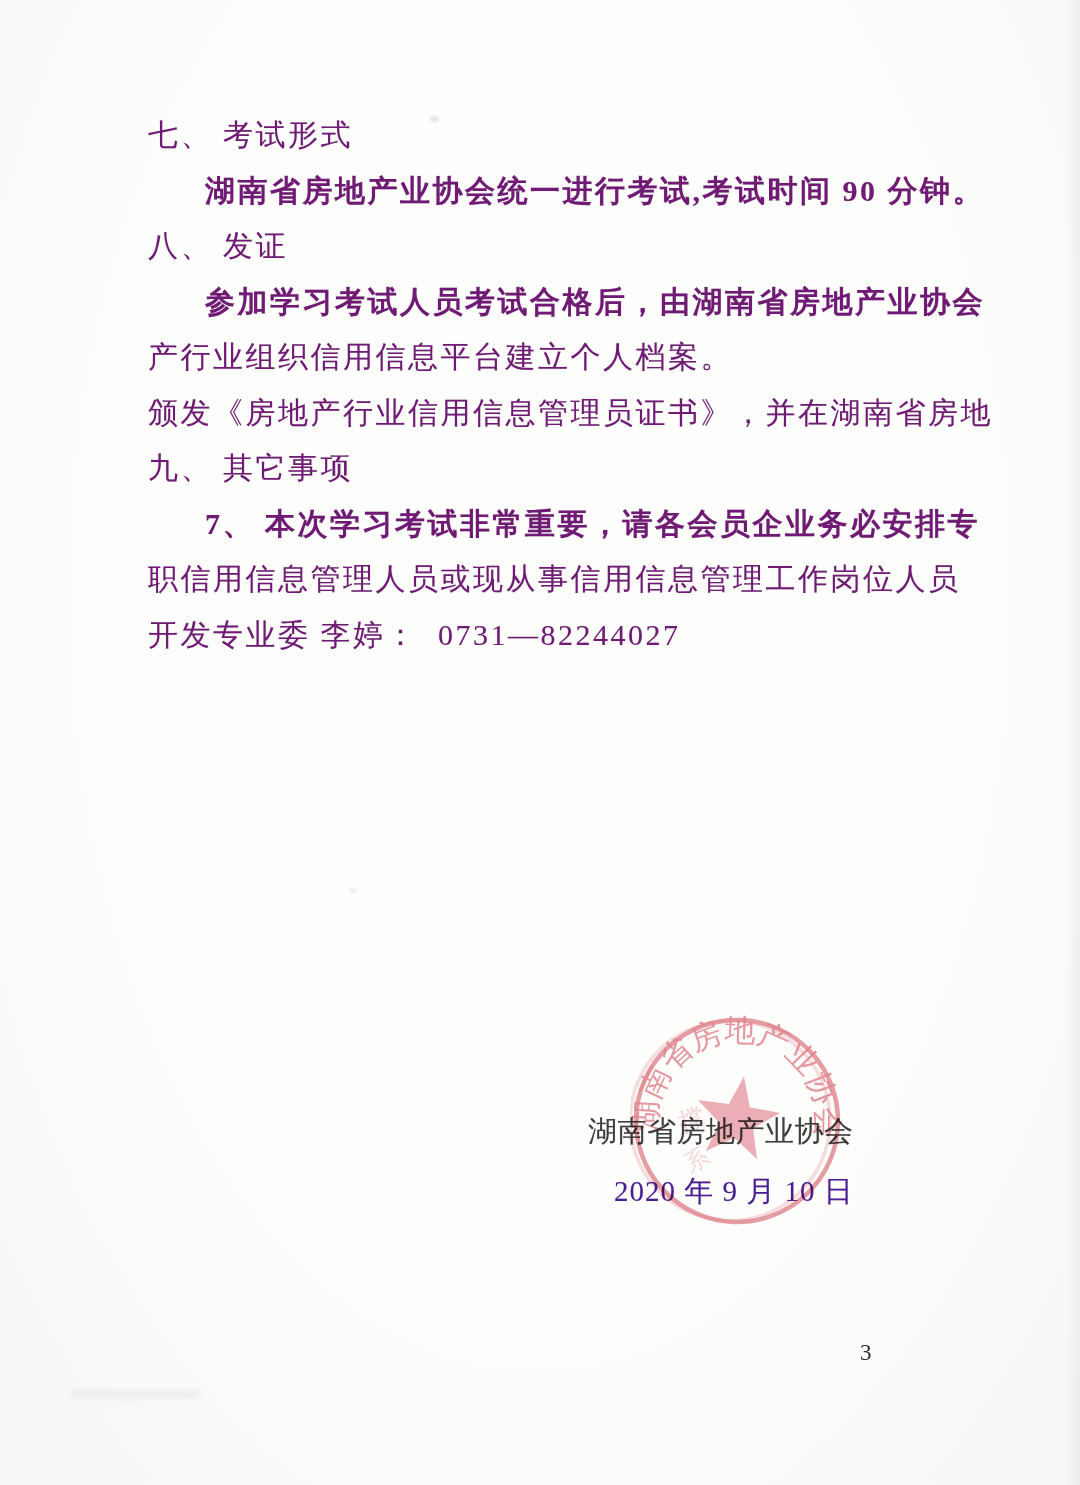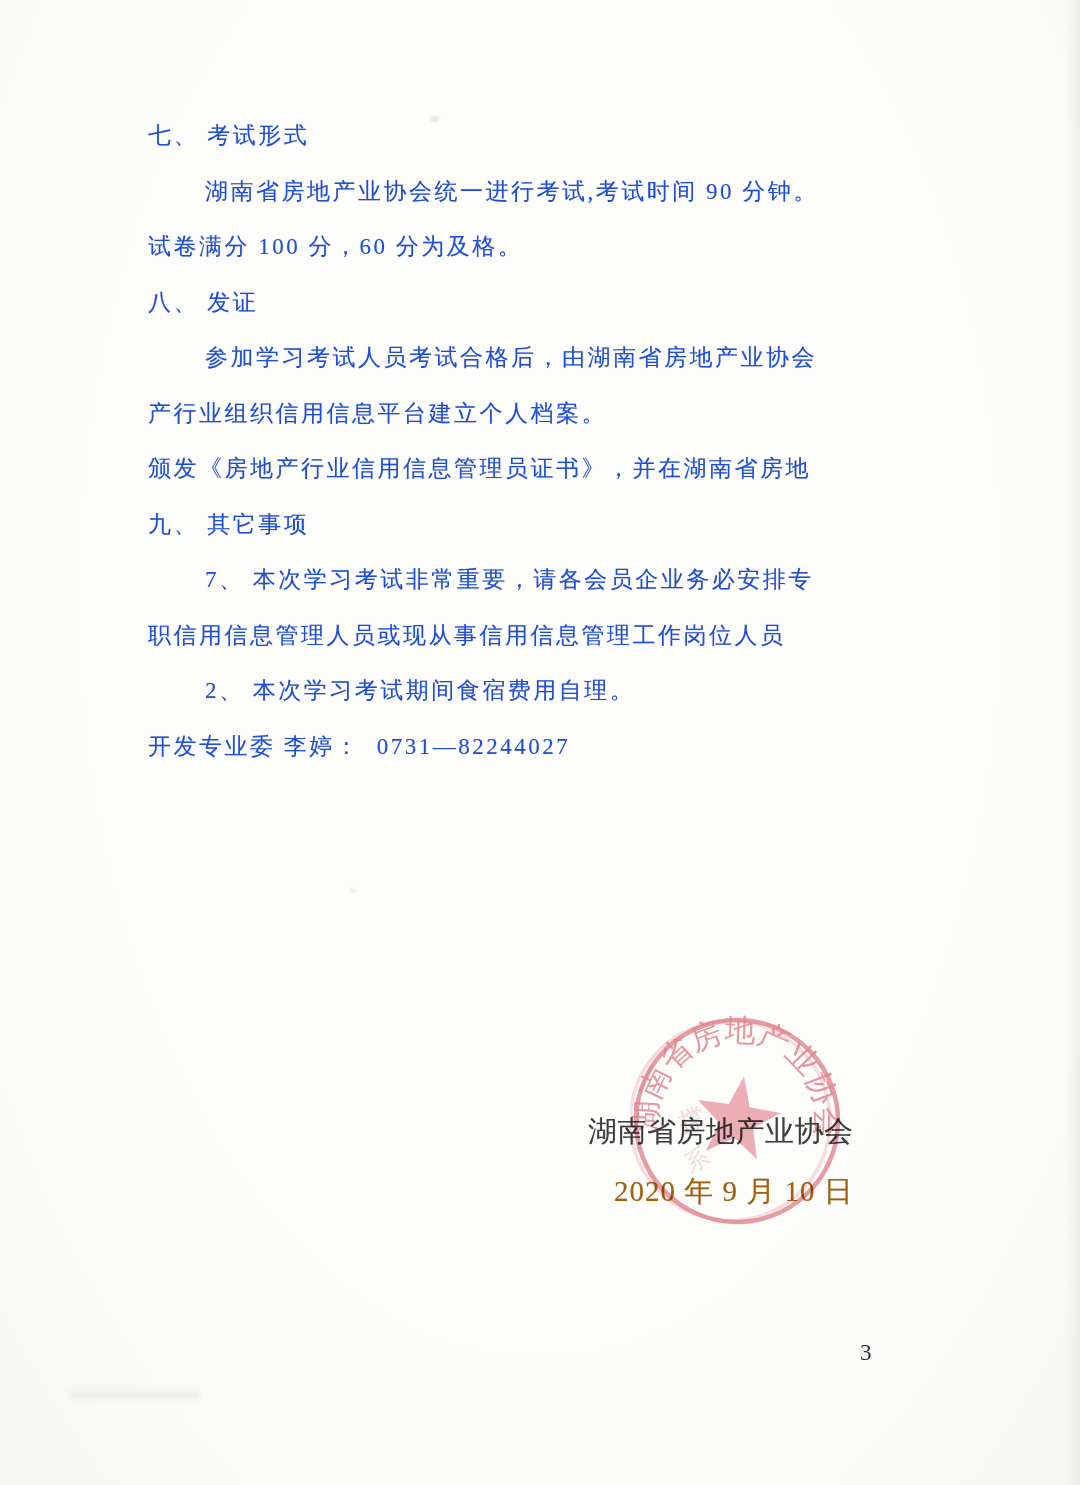--- a/index.html
+++ b/index.html
@@ -25,49 +25,50 @@
   .doc {
     position: absolute;
     left: 148px;
     top: 108px;
     width: 790px;
   }
   .docline {
     height: 55.5px;
     display: flex;
     align-items: center;
-    font-size: 23px;
+    font-size: 30px;
     letter-spacing: 2.5px;
     white-space: pre;
-    color: #1d4ed8;
+    color: #701a75;
     text-shadow: 0 0 1px rgba(90,90,90,0.35);
   }
   .docline.indent {
     padding-left: 57px;
+    font-weight: bold;
   }
   
   .sig-org {
     position: absolute;
     left: 588px;
     top: 1112px;
     font-size: 29px;
     letter-spacing: 0.5px;
     white-space: pre;
     color: #3d3d3d;
     z-index: 2;
     text-shadow: 0 0 1px rgba(90,90,90,0.35);
   }
   .sig-date {
     position: absolute;
     left: 614px;
     top: 1172px;
     font-size: 29px;
     letter-spacing: 1px;
     white-space: pre;
-    color: #a16207;
+    color: #4c1d95;
     z-index: 2;
     text-shadow: 0 0 1px rgba(90,90,90,0.35);
   }
   
   .seal {
     position: absolute;
     left: 630px;
     top: 1014px;
     width: 214px;
     height: 214px;
@@ -109,29 +110,27 @@
   }
 </style>
 </head>
 <body>
 
 <div class="page">
 
   <div class="doc">
     <div class="docline">七、 考试形式</div>
     <div class="docline indent">湖南省房地产业协会统一进行考试,考试时间 90 分钟。</div>
-    <div class="docline">试卷满分 100 分，60 分为及格。</div>
     <div class="docline">八、 发证</div>
     <div class="docline indent">参加学习考试人员考试合格后，由湖南省房地产业协会</div>
     <div class="docline">产行业组织信用信息平台建立个人档案。</div>
     <div class="docline">颁发《房地产行业信用信息管理员证书》，并在湖南省房地</div>
     <div class="docline">九、 其它事项</div>
     <div class="docline indent">7、 本次学习考试非常重要，请各会员企业务必安排专</div>
     <div class="docline">职信用信息管理人员或现从事信用信息管理工作岗位人员</div>
-    <div class="docline indent">2、 本次学习考试期间食宿费用自理。</div>
     <div class="docline">开发专业委 李婷：  0731—82244027</div>
   </div>
 
   <div class="sig-org">湖南省房地产业协会</div>
   <div class="sig-date">2020 年 9 月 10 日</div>
 
   <svg class="seal" viewBox="0 0 214 214" xmlns="http://www.w3.org/2000/svg">
 
     <circle cx="100" cy="107" r="100" fill="none" stroke="#e89aa2" stroke-width="3.5" opacity="0.38"></circle>
 

